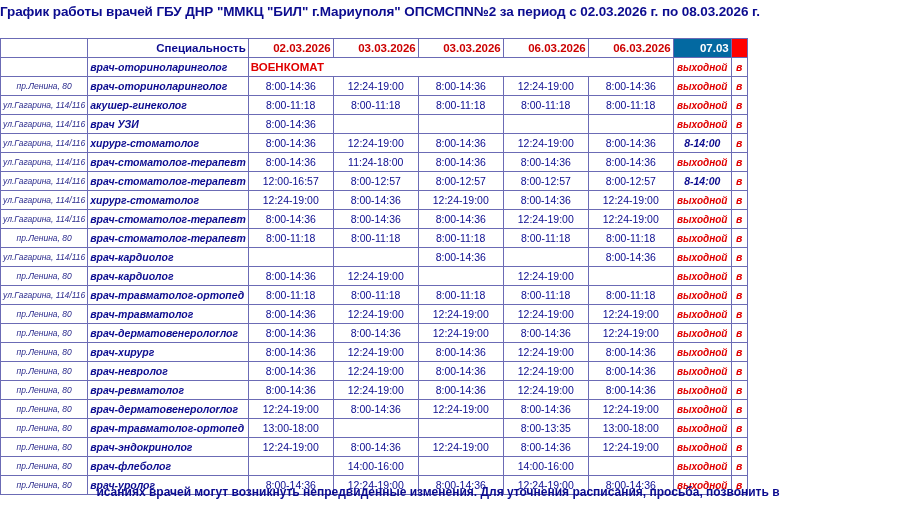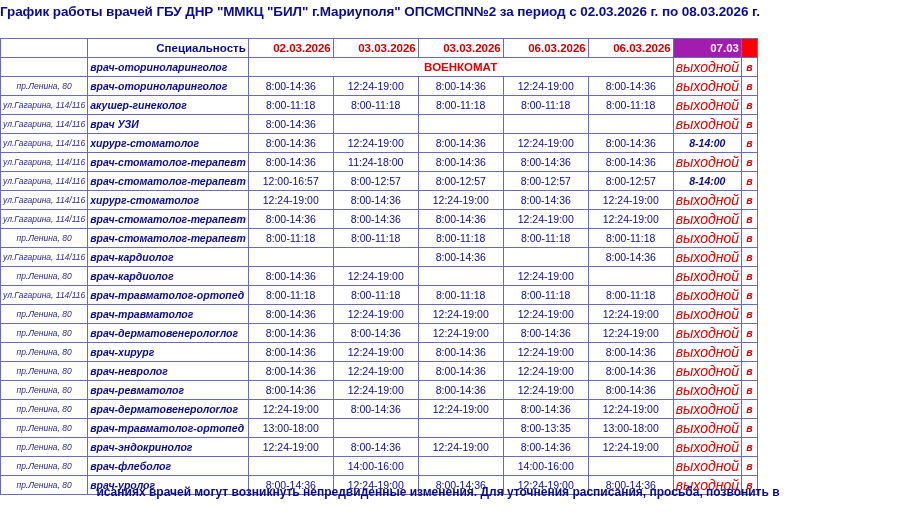--- a/index.html
+++ b/index.html
@@ -50,31 +50,31 @@
 
   thead td,thead th{
     font-weight:bold;
     text-align:right;
     height:21px;
     line-height:20px;
     font-size:11.5px;
   }
   .hd-date{color:#cc0000;}
   .hd-spec{color:#0b0b8f;}
-  .hd-0703{background:#a21caf;color:#ffffff;border-color:#cc0000;}
+  .hd-0703{background:#0369a1;color:#ffffff;border-color:#cc0000;}
   .hd-0803{background:#ff0000;color:#ffffff;border-color:#cc0000;padding:0;}
 
   .fio{color:#0b0b8f;font-weight:bold;text-align:left;padding-left:2px;}
   .addr{color:#2a2a8c;font-style:italic;font-size:8.5px;text-align:center;padding-left:3px;}
   .spec{color:#0b0b8f;font-style:italic;font-weight:bold;text-align:left;padding-left:3px;font-size:10.5px;}
   .tm{color:#0b0b8f;text-align:center;font-size:10.5px;}
-  .off{color:#e00000;font-style:italic;font-weight:normal;text-align:center;font-size:14px;}
+  .off{color:#e00000;font-style:italic;font-weight:bold;text-align:center;font-size:10px;}
   .off8{color:#e00000;font-style:italic;font-weight:bold;text-align:center;font-size:10.5px;padding:0;}
   .mil{
-    color:#e00000;font-weight:bold;text-align:center;font-size:11.5px;
+    color:#e00000;font-weight:bold;text-align:left;font-size:11.5px;
   }
   .bold-it{font-weight:bold;font-style:italic;color:#0b0b8f;text-align:center;font-size:10.5px;}
   .blank{}
 
   
   .footer{
     position:absolute;left:0;top:484px;width:900px;
     text-align:center;
     color:#0b0b8f;
     font-weight:bold;

